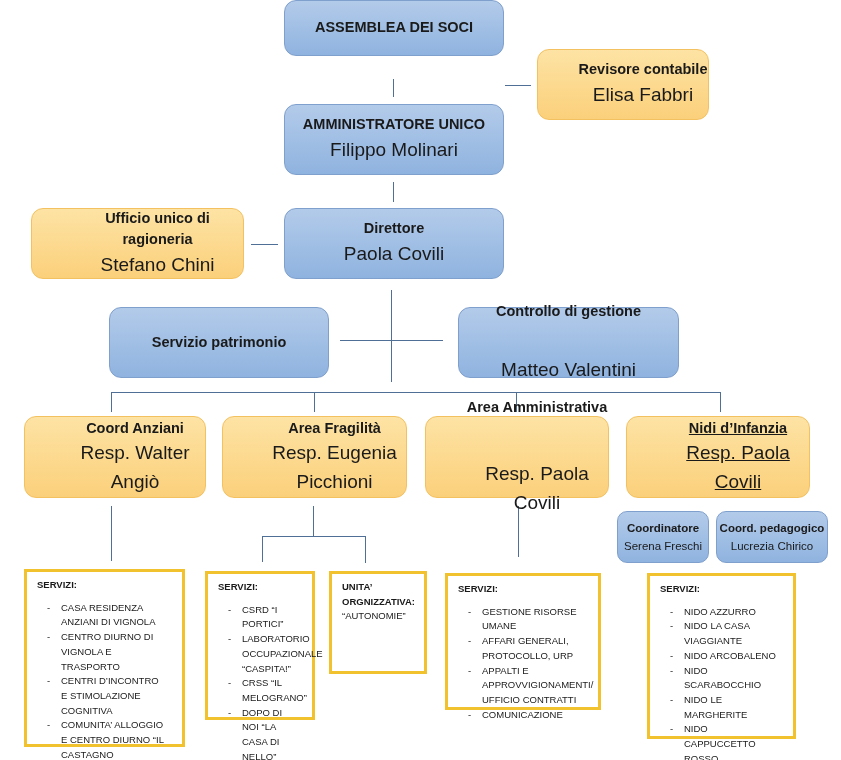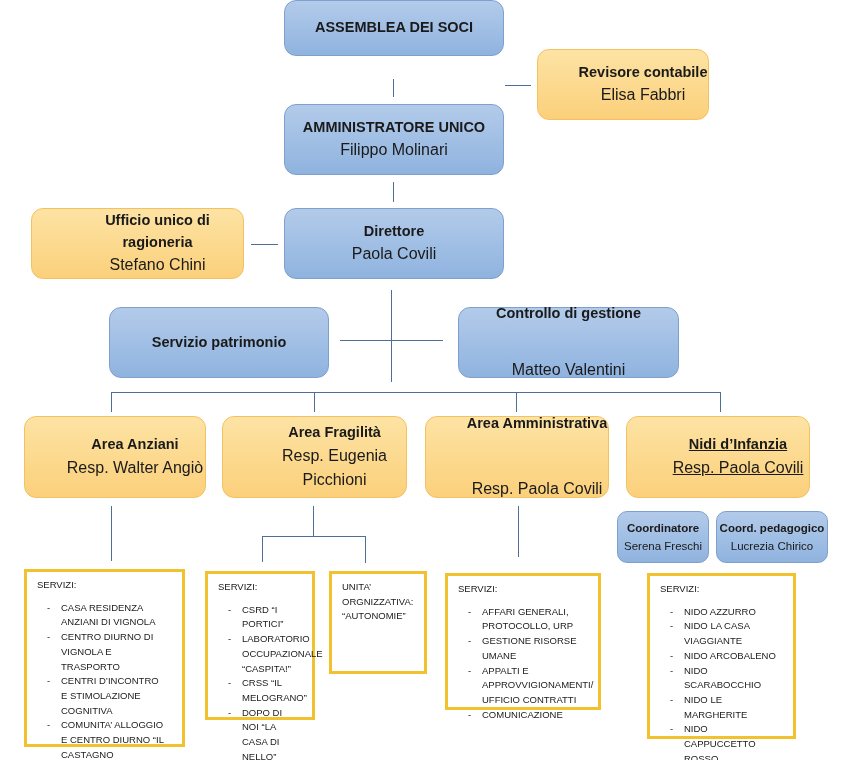--- a/index.html
+++ b/index.html
@@ -4,27 +4,27 @@
   <style>
     html, body { margin: 0; padding: 0; background: #ffffff; }
     body { width: 841px; height: 760px; position: relative; overflow: hidden;
            font-family: "Liberation Sans", sans-serif; color: #1a1a1a; }
     .box { position: absolute; box-sizing: border-box; border-radius: 12px;
            display: flex; flex-direction: column; align-items: center; justify-content: center;
            text-align: center; line-height: 1.5; }
     .blue { background: linear-gradient(#b3cbea, #8fb3df); border: 1px solid #7f9fcc; }
     .orange { background: linear-gradient(#fde3a4, #fbd07b); border: 1px solid #f3c160; padding-left: 40px; }
     .box .t { font-weight: bold; font-size: 14.5px; }
-    .box .s { font-size: 16px; }
+    .box .s { font-size: 19px; }
     .small .t { font-size: 11.5px; }
     .small .s { font-size: 11.5px; }
     .line { position: absolute; background: #4f6f97; }
     .svc { position: absolute; box-sizing: border-box; border: 3px solid #f2c12e; background: #fff;
            font-size: 9.5px; line-height: 1.55; padding: 6px 8px 6px 10px; }
-    .svc .h { font-weight: normal; }
+    .svc .h { font-weight: bold; }
     .svc ul { list-style: none; margin: 8px; padding: 0; }
     .svc li { position: relative; padding-left: 16px; }
     .svc li::before { content: "-"; position: absolute; left: 2px; }
   </style>
 </head>
 <body>
 
 <div class="line" style="left:393px;top:79px;width:1px;height:18px;"></div>
 <div class="line" style="left:505px;top:85px;width:26px;height:1px;"></div>
 <div class="line" style="left:393px;top:182px;width:1px;height:20px;"></div>
@@ -70,21 +70,21 @@
 <div class="box blue" style="left:109px;top:307px;width:220px;height:71px;">
   <span class="t">Servizio patrimonio</span>
 </div>
 
 <div class="box blue" style="left:458px;top:307px;width:221px;height:71px;gap:33px;">
   <span class="t">Controllo di gestione</span>
   <span class="s">Matteo Valentini</span>
 </div>
 
 <div class="box orange" style="left:24px;top:416px;width:182px;height:82px;">
-  <span class="t">Area Anziani</span>
+  <span class="t">Coord Anziani</span>
   <span class="s">Resp. Walter Angiò</span>
 </div>
 
 <div class="box orange" style="left:222px;top:416px;width:185px;height:82px;">
   <span class="t">Area Fragilità</span>
   <span class="s" style="width:130px;">Resp. Eugenia Picchioni</span>
 </div>
 
 <div class="box orange" style="left:425px;top:416px;width:184px;height:82px;gap:42px;">
   <span class="t">Area Amministrativa</span>
@@ -127,22 +127,22 @@
 </div>
 
 <div class="svc" style="left:329px;top:571px;width:98px;height:103px;">
   <div class="h">UNITA’ ORGNIZZATIVA:</div>
   <div>“AUTONOMIE”</div>
 </div>
 
 <div class="svc" style="left:445px;top:573px;width:156px;height:137px;">
   <div class="h">SERVIZI:</div>
   <ul>
+    <li>GESTIONE RISORSE UMANE</li>
     <li>AFFARI GENERALI, PROTOCOLLO, URP</li>
-    <li>GESTIONE RISORSE UMANE</li>
     <li>APPALTI E APPROVVIGIONAMENTI/ UFFICIO CONTRATTI</li>
     <li>COMUNICAZIONE</li>
   </ul>
 </div>
 
 <div class="svc" style="left:647px;top:573px;width:149px;height:166px;">
   <div class="h">SERVIZI:</div>
   <ul>
     <li>NIDO AZZURRO</li>
     <li>NIDO LA CASA VIAGGIANTE</li>

